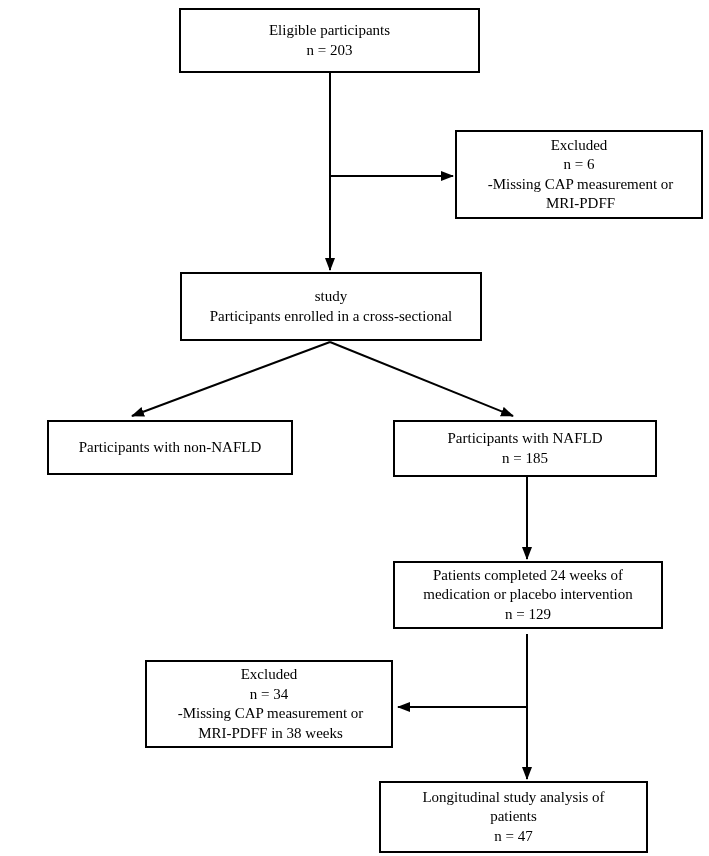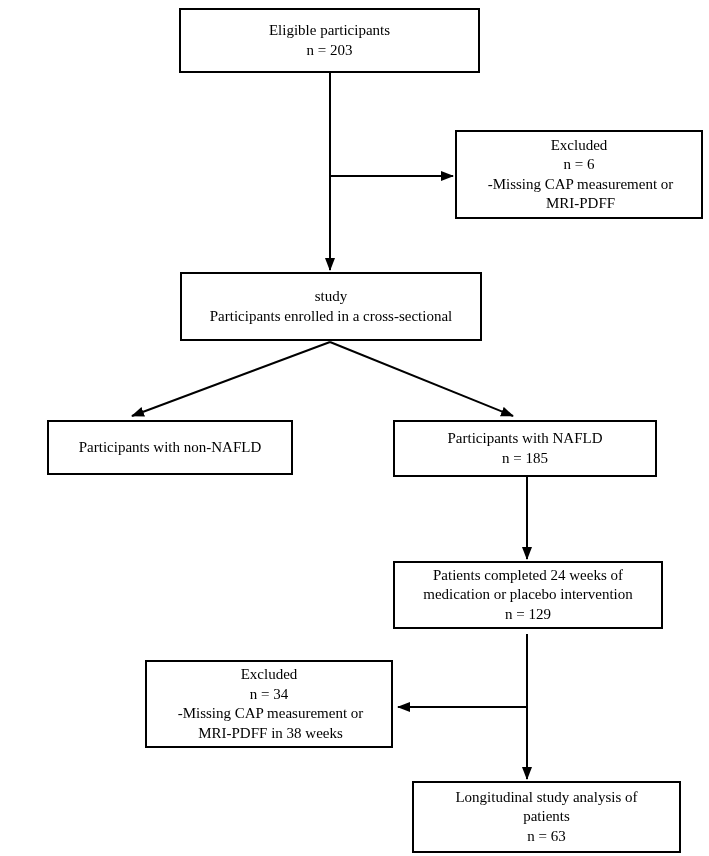--- a/index.html
+++ b/index.html
@@ -17,21 +17,21 @@
   .line{width:100%;text-align:center;box-sizing:border-box;}
   .line.left{text-align:center;padding-left:7px;padding-right:4px;}
   
   .box-eligible          {left:179px;top:8px;  width:301px;height:65px;}
   .box-excluded-baseline {left:455px;top:130px;width:248px;height:89px;}
   .box-cross-sectional   {left:180px;top:272px;width:302px;height:69px;}
   .box-non-nafld         {left:3px;  top:420px;width:246px;height:55px;margin-left:44px;}
   .box-nafld             {left:393px;top:420px;width:264px;height:57px;}
   .box-completed         {left:393px;top:561px;width:270px;height:68px;}
   .box-excluded-24w      {left:145px;top:660px;width:248px;height:88px;}
-  .box-longitudinal      {left:412px;top:781px;width:269px;height:72px;}
+  .box-longitudinal      {left:379px;top:781px;width:269px;height:72px;}
 </style>
 </head>
 <body>
 
 <div class="canvas">
 
   <svg class="connectors" viewBox="0 0 709 856" xmlns="http://www.w3.org/2000/svg">
     <defs>
       <marker id="arrowhead" markerUnits="userSpaceOnUse" markerWidth="14" markerHeight="11" refX="12" refY="5" orient="auto">
         <path d="M0,0 L13,5 L0,10 Z" fill="#000"></path>
@@ -81,16 +81,16 @@
   <div class="box box-excluded-24w">
     <div class="line">Excluded</div>
     <div class="line">n = 34</div>
     <div class="line left">-Missing CAP measurement or</div>
     <div class="line left">MRI-PDFF in 38 weeks</div>
   </div>
 
   <div class="box box-longitudinal">
     <div class="line">Longitudinal study analysis of</div>
     <div class="line">patients</div>
-    <div class="line">n = 63</div>
+    <div class="line">n = 47</div>
   </div>
 
 </div>
 
 </body></html>

